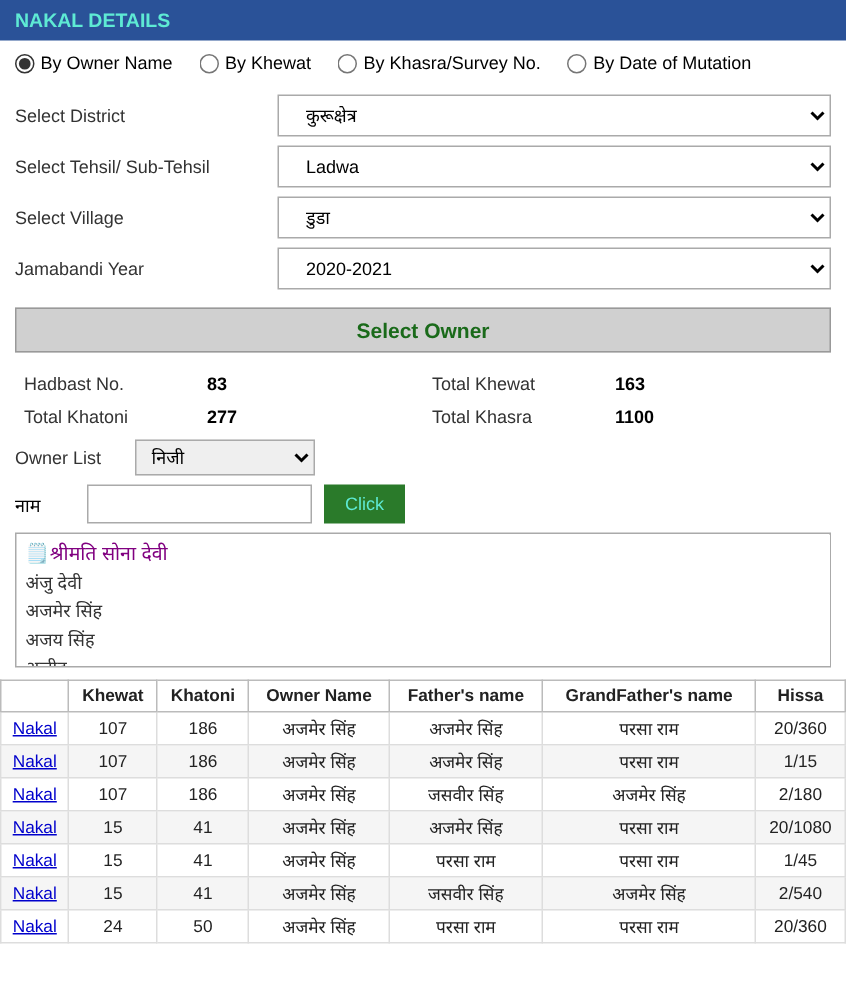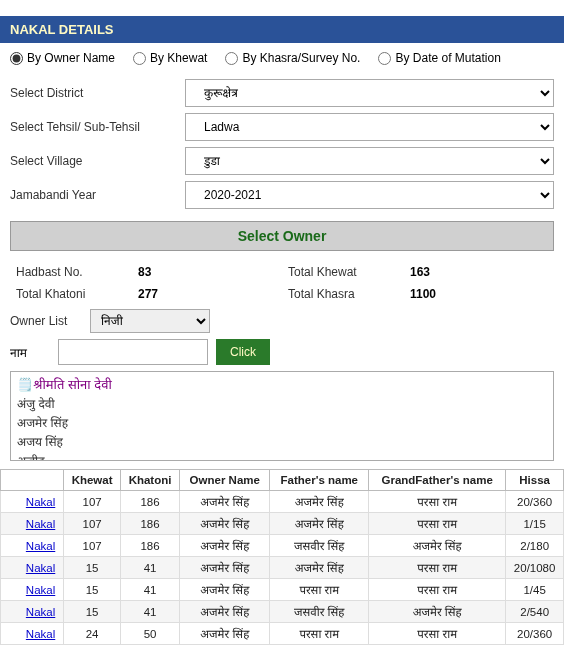--- a/index.html
+++ b/index.html
@@ -5,25 +5,24 @@
     * { box-sizing: border-box; margin: 0; padding: 0; }
     body {
       font-family: Arial, sans-serif;
       font-size: 13px;
       background: #fff;
       width: 564px;
       min-height: 660px;
     }
     .title-bar {
       background: #2a5298;
-      color: #fef9c3;
+      color: #5eead4;
       font-weight: bold;
       font-size: 13px;
       padding: 6px 10px;
-      margin-top: 16px;
     }
     .radio-row {
       display: flex;
       gap: 18px;
       padding: 8px 10px;
       flex-wrap: wrap;
       align-items: center;
     }
     .radio-item {
       display: flex;
@@ -117,21 +116,21 @@
     }
     .naam-input {
       border: 1px solid #aaa;
       padding: 3px 6px;
       font-size: 12px;
       width: 150px;
       height: 26px;
     }
     .click-btn {
       background: #2a7a2a;
-      color: #fef9c3;
+      color: #5eead4;
       border: none;
       padding: 4px 14px;
       font-size: 12px;
       cursor: pointer;
       height: 26px;
     }
     .dropdown-list-container {
       margin: 0 10px;
       position: relative;
     }
@@ -176,21 +175,20 @@
       padding: 3px 4px;
       text-align: center;
       color: #222;
     }
     table tr:nth-child(even) { background: #f5f5f5; }
     table tr:nth-child(odd) { background: #fff; }
     .nakal-link {
       color: #0000cc;
       text-decoration: underline;
       cursor: pointer;
-      margin-left: 17px;
     }
   </style>
 </head>
 <body>
 
 <div class="title-bar">
   <span>NAKAL DETAILS</span>
 </div>
 
 <div class="radio-row">

